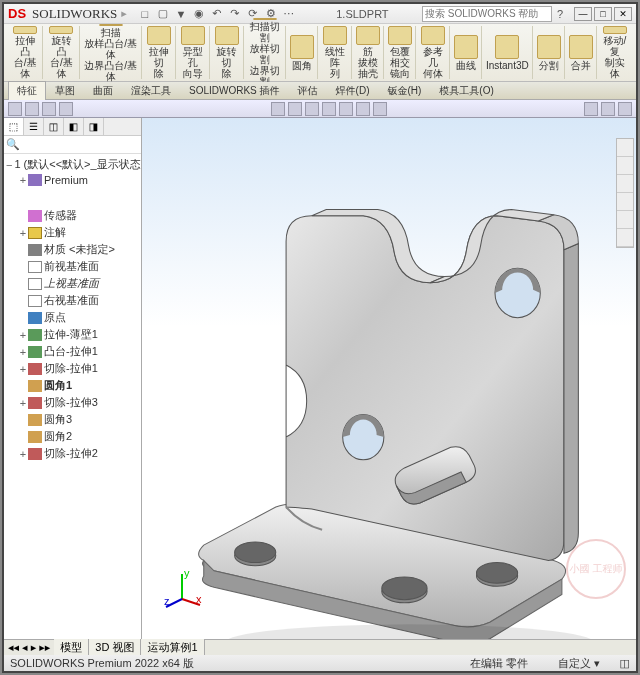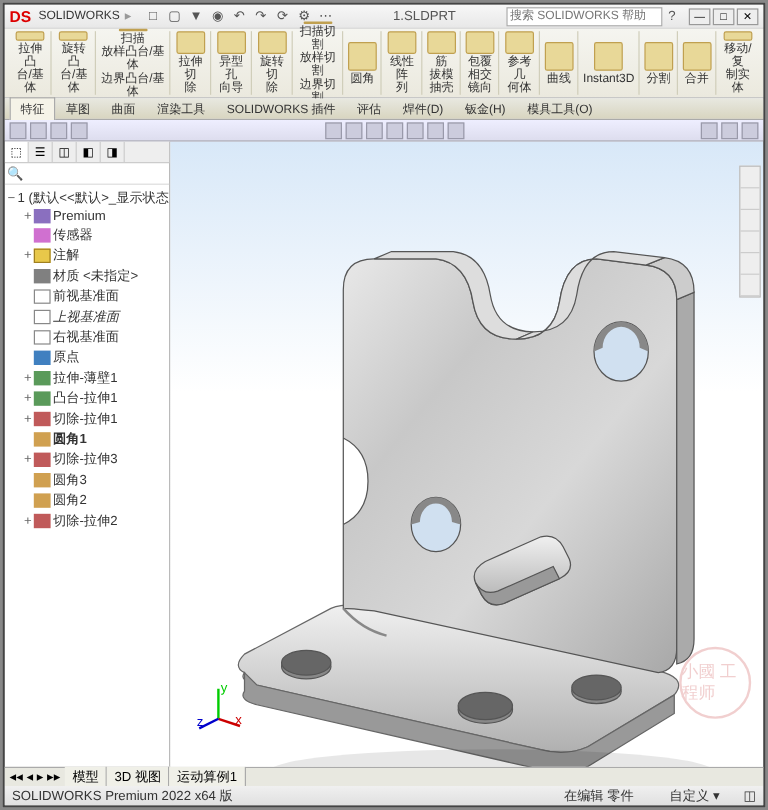--- a/index.html
+++ b/index.html
@@ -1,20 +1,20 @@
 <!DOCTYPE html>
 <html><head>
 <meta charset="utf-8">
 <style>
 *{margin:0;padding:0;box-sizing:border-box;font-family:"Microsoft YaHei",Tahoma,sans-serif;font-size:11px;}
 body{width:640px;height:675px;background:#888;overflow:hidden;}
 .frame{width:636px;height:671px;margin:2px;border:2px solid #444;background:#fff;display:flex;flex-direction:column;}
 .titlebar{height:20px;background:linear-gradient(#f7f7f7,#e8e8e8);display:flex;align-items:center;padding:0 4px;border-bottom:1px solid #ccc;}
 .logo{color:#d00;font-weight:bold;font-size:13px;margin-right:6px;}
-.title-text{color:#333;font-size:10px;}
+.title-text{color:#333;font-size:13px;font-family:Liberation Serif, serif;}
 .quick-icons{display:flex;gap:2px;margin:0 6px;}
 .qicon{width:16px;height:16px;display:flex;align-items:center;justify-content:center;color:#555;cursor:pointer;}
 .title-center{flex:1;text-align:center;color:#555;}
 .search-box{width:130px;height:16px;border:1px solid #aaa;background:#fff;font-size:10px;padding:0 2px;color:#888;}
 .win-btns{display:flex;gap:2px;margin-left:6px;}
 .win-btn{width:18px;height:14px;border:1px solid #999;background:#eee;display:flex;align-items:center;justify-content:center;font-size:9px;cursor:pointer;}
 .ribbon{height:58px;background:linear-gradient(#f5f5f0,#ebe9de);border-bottom:1px solid #bbb;display:flex;align-items:stretch;padding:2px 4px;gap:1px;}
 .rgroup{display:flex;flex-direction:column;align-items:center;justify-content:center;padding:0 3px;border-right:1px solid #d0ceba;cursor:pointer;}
 .rgroup:last-child{border:none;}
 .rgroup .ico{width:24px;height:24px;background:#e8d898;border:1px solid #c0a050;border-radius:2px;margin-bottom:1px;}
@@ -40,21 +40,21 @@
 .ti-anno{background:#e8c84a;border:1px solid #a08020;}
 .ti-mat{background:#808080;}
 .ti-plane{border:1px solid #888;background:#fff;}
 .ti-origin{background:#4080c0;}
 .ti-feat{background:#5a9a5a;}
 .ti-cut{background:#c05a5a;}
 .ti-fillet{background:#d0a050;}
 .viewport{flex:1;position:relative;background:linear-gradient(#d8e8f8,#fff 40%,#fff);}
 .part-svg{position:absolute;inset:0;}
 .triad{position:absolute;left:20px;bottom:30px;width:40px;height:40px;}
-.watermark{position:absolute;right:10px;bottom:40px;width:60px;height:60px;border:2px solid #e8b0b0;border-radius:50%;display:flex;align-items:center;justify-content:center;font-size:14px;color:#e8b0b0;opacity:0.6;}
+.watermark{position:absolute;right:10px;bottom:40px;width:60px;height:60px;border:2px solid #e8b0b0;border-radius:50%;display:flex;align-items:center;justify-content:center;font-size:10px;color:#e8b0b0;opacity:0.6;}
 .bottom-tabs{height:16px;background:#e8e8e0;display:flex;align-items:center;font-size:10px;border-top:1px solid #aaa;}
 .btab{padding:1px 6px;border-right:1px solid #aaa;cursor:pointer;background:#f0f0e8;}
 .status{height:16px;background:linear-gradient(#f0f0f0,#e0e0e0);display:flex;align-items:center;padding:0 6px;font-size:10px;color:#333;}
 .status .flex{flex:1;}
 .vtool{position:absolute;right:2px;top:20px;width:18px;background:#eee;border:1px solid #bbb;}
 .vtool div{height:18px;border-bottom:1px solid #ccc;cursor:pointer;}
 </style>
 </head>
 <body>
 
@@ -200,21 +200,21 @@
           <div class="tree-item" style="padding-left: 0px;">
             <span class="exp">−</span>
             <span class="ticon ti-root"></span>
             <span>1 (默认&lt;&lt;默认&gt;_显示状态 1&gt;)</span>
           </div>
           <div class="tree-item" style="padding-left: 12px;">
             <span class="exp">+</span>
             <span class="ticon ti-hist"></span>
             <span>Premium</span>
           </div>
-          <div class="tree-item" style="padding-left: 12px;">
+          <div class="tree-item" style="padding-left: 12px; margin-top: 20px;">
             <span class="exp"></span>
             <span class="ticon ti-sensor"></span>
             <span>传感器</span>
           </div>
           <div class="tree-item" style="padding-left: 12px;">
             <span class="exp">+</span>
             <span class="ticon ti-anno"></span>
             <span>注解</span>
           </div>
           <div class="tree-item" style="padding-left: 12px;">

